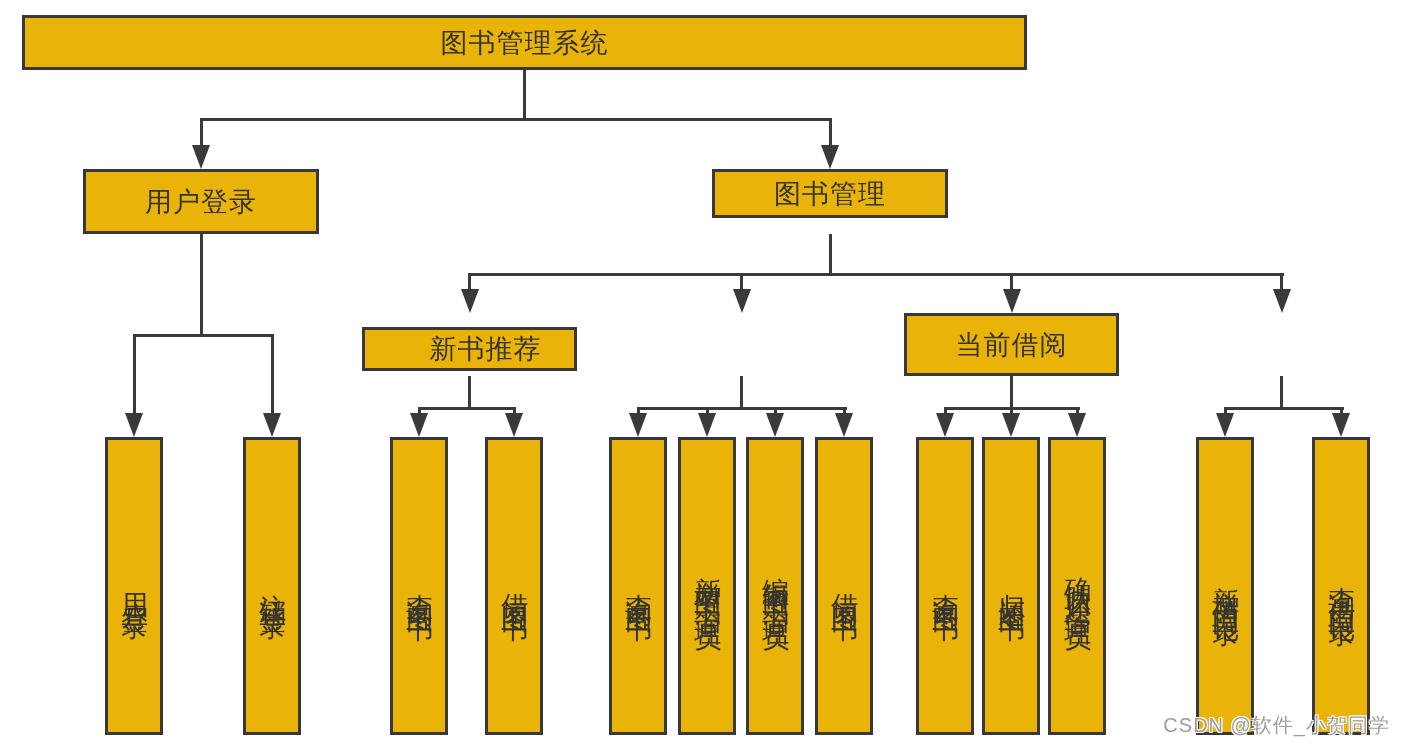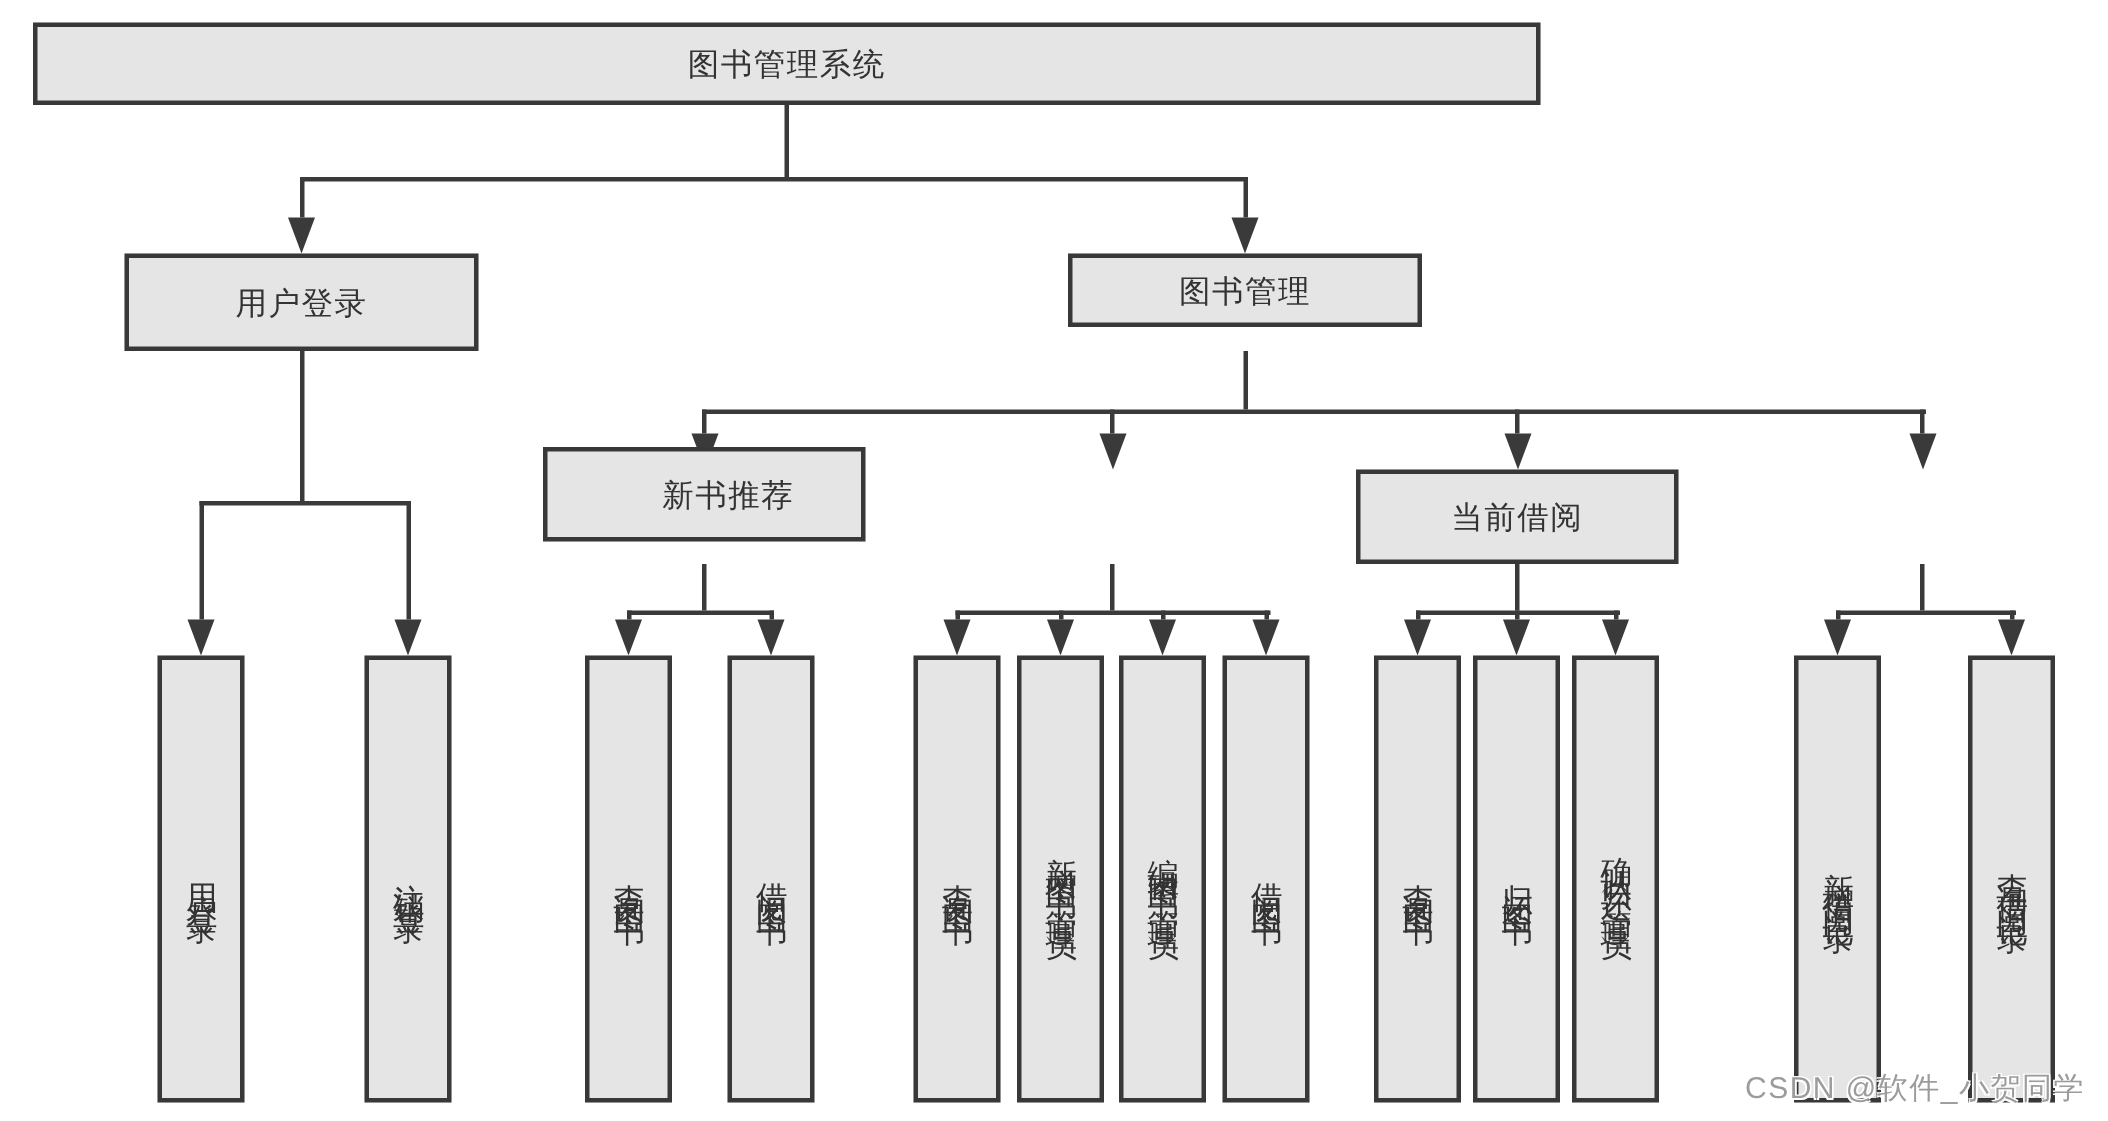--- a/index.html
+++ b/index.html
@@ -1,22 +1,22 @@
 <!DOCTYPE html>
 <html><head>
 <meta charset="utf-8">
 <style>
   html,body{margin:0;padding:0;background:#fff;}
   body{width:1405px;height:747px;position:relative;font-family:"Liberation Sans",sans-serif;}
   .canvas{position:absolute;left:0;top:0;width:1405px;height:747px;background:#fff;overflow:hidden;}
   .box{
     position:absolute;box-sizing:border-box;
-    border:3px solid #383838;background:#e5e5e5;color:#333;
+    border:3px solid #383838;background:#eab308;color:#333;
     display:flex;align-items:center;justify-content:center;
-    font-size:21px;letter-spacing:1px;
+    font-size:27px;letter-spacing:1px;
   }
   .vtext{
     writing-mode:vertical-rl;text-orientation:mixed;
     letter-spacing:7px;line-height:1.1;
   }
   .vline{position:absolute;width:3px;background:#3a3a3a;}
   .hline{position:absolute;height:3px;background:#3a3a3a;}
   .arrow{
     position:absolute;width:0;height:0;
     border-left:9px solid transparent;border-right:9px solid transparent;
@@ -56,21 +56,21 @@
   <div class="hline" style="left:468px;top:273px;width:816px;"></div>
   <div class="vline" style="left:468px;top:273px;height:16px;"></div>
   <div class="arrow" style="left:460.5px;top:289px;"></div>
   <div class="vline" style="left:740px;top:273px;height:16px;"></div>
   <div class="arrow" style="left:732.5px;top:289px;"></div>
   <div class="vline" style="left:1010px;top:273px;height:16px;"></div>
   <div class="arrow" style="left:1002.5px;top:289px;"></div>
   <div class="vline" style="left:1280px;top:273px;height:16px;"></div>
   <div class="arrow" style="left:1272.5px;top:289px;"></div>
 
-  <div class="box" style="left:362px;top:298px;width:215px;height:63px;padding-left:32px;">新书推荐</div>
+  <div class="box" style="left:362px;top:327px;width:215px;height:44px;padding-left:32px;">新书推荐</div>
   <div class="box" style="left:904px;top:313px;width:215px;height:63px;">当前借阅</div>
 
   <div class="vline" style="left:468px;top:376px;height:31px;"></div>
   <div class="hline" style="left:417.5px;top:407px;width:98px;"></div>
   <div class="vline" style="left:417.5px;top:407px;height:6px;"></div>
   <div class="arrow" style="left:410px;top:413px;"></div>
   <div class="vline" style="left:512.5px;top:407px;height:6px;"></div>
   <div class="arrow" style="left:505px;top:413px;"></div>
 
   <div class="vline" style="left:740px;top:376px;height:31px;"></div>

